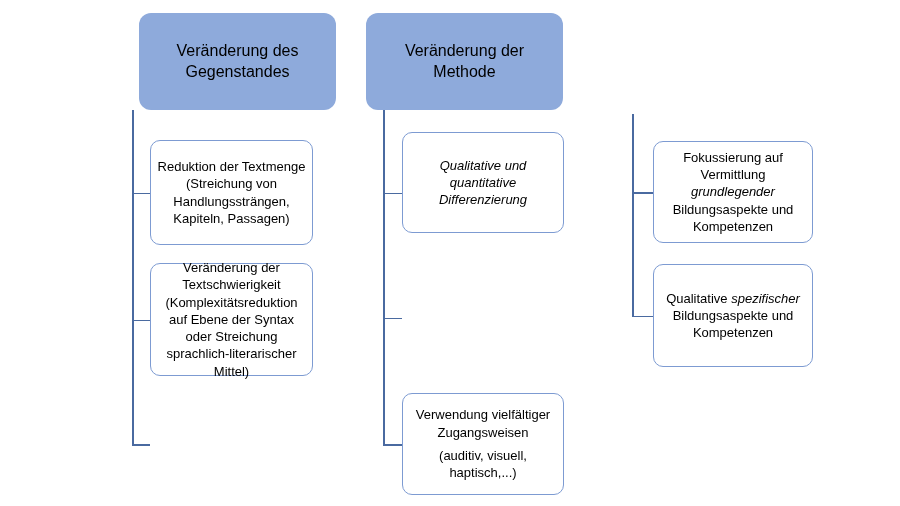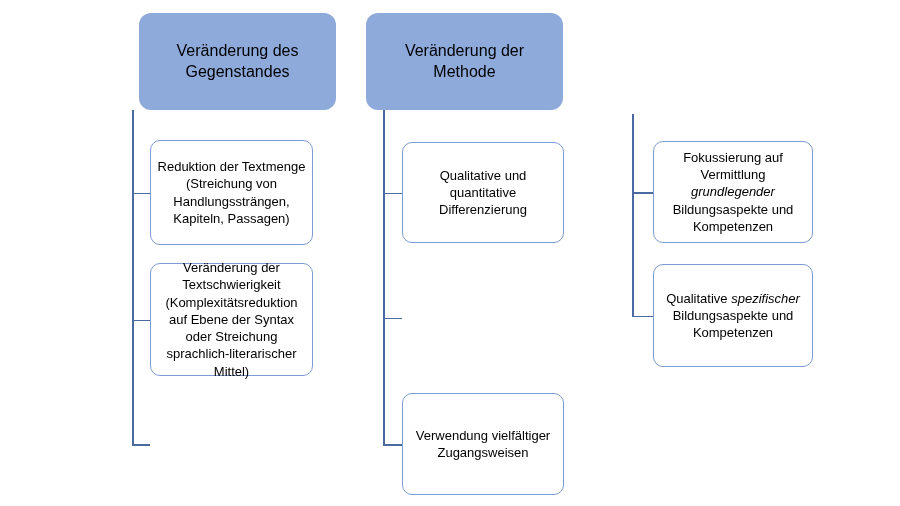--- a/index.html
+++ b/index.html
@@ -49,25 +49,26 @@
     <div class="child-box" style="left: 150px; top: 263px; width: 163px; height: 113px;">
       <p><span>Veränderung der Textschwierigkeit (Komplexitätsreduktion auf Ebene der Syntax oder Streichung sprachlich-literarischer Mittel)</span></p>
     </div>
     <div class="conn-v" style="left: 383px; top: 110px; height: 334px;"></div>
     <div class="conn-h" style="left: 383px; top: 192.5px; width: 19px;"></div>
     <div class="conn-h" style="left: 383px; top: 317.5px; width: 19px;"></div>
     <div class="conn-h" style="left: 383px; top: 444px; width: 19px;"></div>
     <div class="header-box" style="left: 366px; top: 13px; width: 197px; height: 97px;">
       <span>Veränderung der Methode</span>
     </div>
-    <div class="child-box" style="left: 402px; top: 142px; width: 162px; height: 101px;">
+    <div class="child-box" style="left: 402px; top: 132px; width: 162px; height: 101px; font-style: italic;">
       <p><span>Qualitative und quantitative Differenzierung</span></p>
     </div>
     <div class="child-box" style="left: 402px; top: 393px; width: 162px; height: 102px;">
       <p><span>Verwendung vielfältiger Zugangsweisen</span></p>
+      <p><span>(auditiv, visuell, haptisch,...)</span></p>
     </div>
     <div class="conn-v" style="left: 632px; top: 114px; height: 201.5px;"></div>
     <div class="conn-h" style="left: 632px; top: 192px; width: 21px;"></div>
     <div class="conn-h" style="left: 632px; top: 315.5px; width: 21px;"></div>
     <div class="child-box" style="left: 653px; top: 141px; width: 160px; height: 102px;">
       <p><span>Fokussierung auf Vermittlung </span><em>grundlegender</em><span> Bildungsaspekte und Kompetenzen</span></p>
     </div>
     <div class="child-box" style="left: 653px; top: 264px; width: 160px; height: 103px;">
       <p><span>Qualitative </span><em>spezifischer</em><span> Bildungsaspekte und Kompetenzen</span></p>
     </div>

